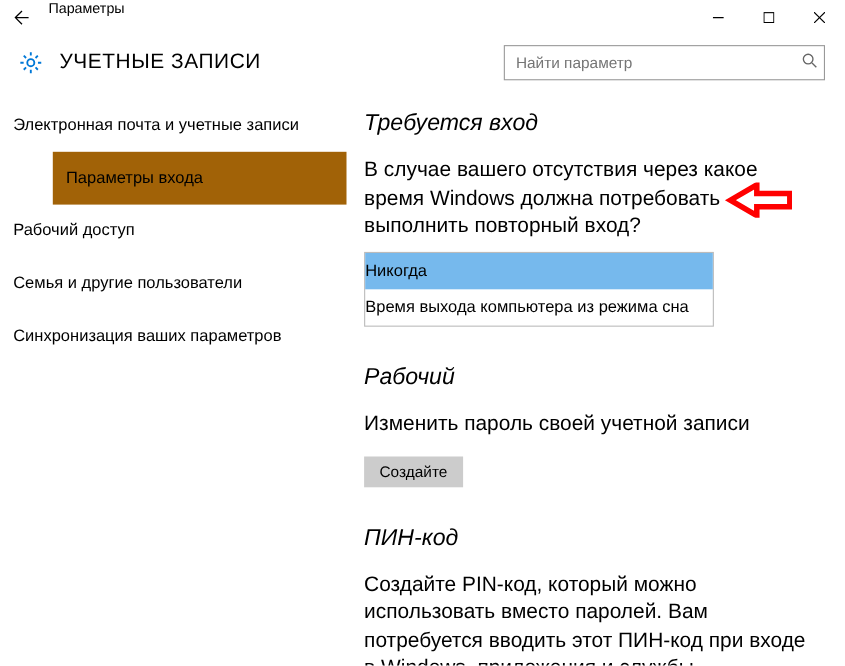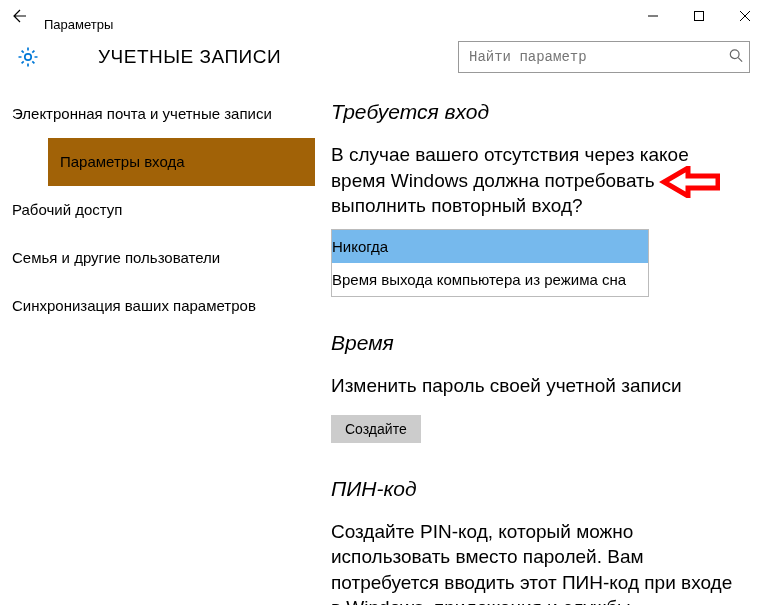--- a/index.html
+++ b/index.html
@@ -8,21 +8,21 @@
     width: 768px; height: 605px;
     font-family: "Segoe UI", Tahoma, sans-serif;
     font-size: 15px;
     color: #000;
     background: #fff;
     overflow: hidden;
   }
   .titlebar {
     height: 32px;
     display: flex;
-    align-items: flex-end;
+    align-items: flex-start;
     background: #fff;
   }
   .titlebar .back {
     width: 40px; height: 32px;
     display: flex; align-items: center; justify-content: center;
     cursor: pointer;
   }
   .titlebar .title {
     flex: 0 0 auto;
     font-size: 13px;
@@ -44,42 +44,41 @@
   .gear {
     width: 40px;
     display: flex; align-items:center; justify-content:center;
     color: #0078d7;
   }
   .page-title {
     flex: 1;
     font-size: 19px;
     letter-spacing: 0.5px;
     padding-left: 6px;
-    margin-left: 44px;
   }
   .search-wrap {
     width: 292px;
     margin-right: 10px;
   }
   .search {
     width: 100%;
     height: 32px;
     border: 1px solid #999;
     display: flex;
     align-items: center;
     position: relative;
   }
   .search input {
     border: none;
     outline: none;
     width: 100%;
     height: 100%;
     padding: 0 30px 0 10px;
     font-size: 14px;
-    font-family: Liberation Mono, monospace;
+    font-family: Liberation Sans, sans-serif;
     color: #ef4444;
     background: transparent;
   }
   .search .sicon {
     position: absolute;
     right: 6px; top: 50%;
     transform: translateY(-50%);
     color: #666;
   }
   .body {
@@ -224,21 +223,21 @@
       <div class="arrow-annot">
         <svg width="62" height="32" viewBox="0 0 62 32">
           <g stroke="#ff0000" stroke-width="5" fill="none" stroke-linejoin="miter">
             <path d="M60 10 L30 10 L30 2 L6 16 L30 30 L30 22 L60 22 Z"></path>
           </g>
         </svg>
       </div>
     </div>
 
     <div class="block">
-      <h2 class="section">Время</h2>
+      <h2 class="section">Рабочий</h2>
       <p class="desc">Изменить пароль своей учетной записи</p>
       <button class="gray-btn">Создайте</button>
     </div>
 
     <div class="block">
       <h2 class="section">ПИН-код</h2>
       <p class="desc">Создайте PIN-код, который можно использовать вместо паролей. Вам потребуется вводить этот ПИН-код при входе в Windows, приложения и службы.</p>
       <button class="gray-btn">Добавить</button>
     </div>
 

